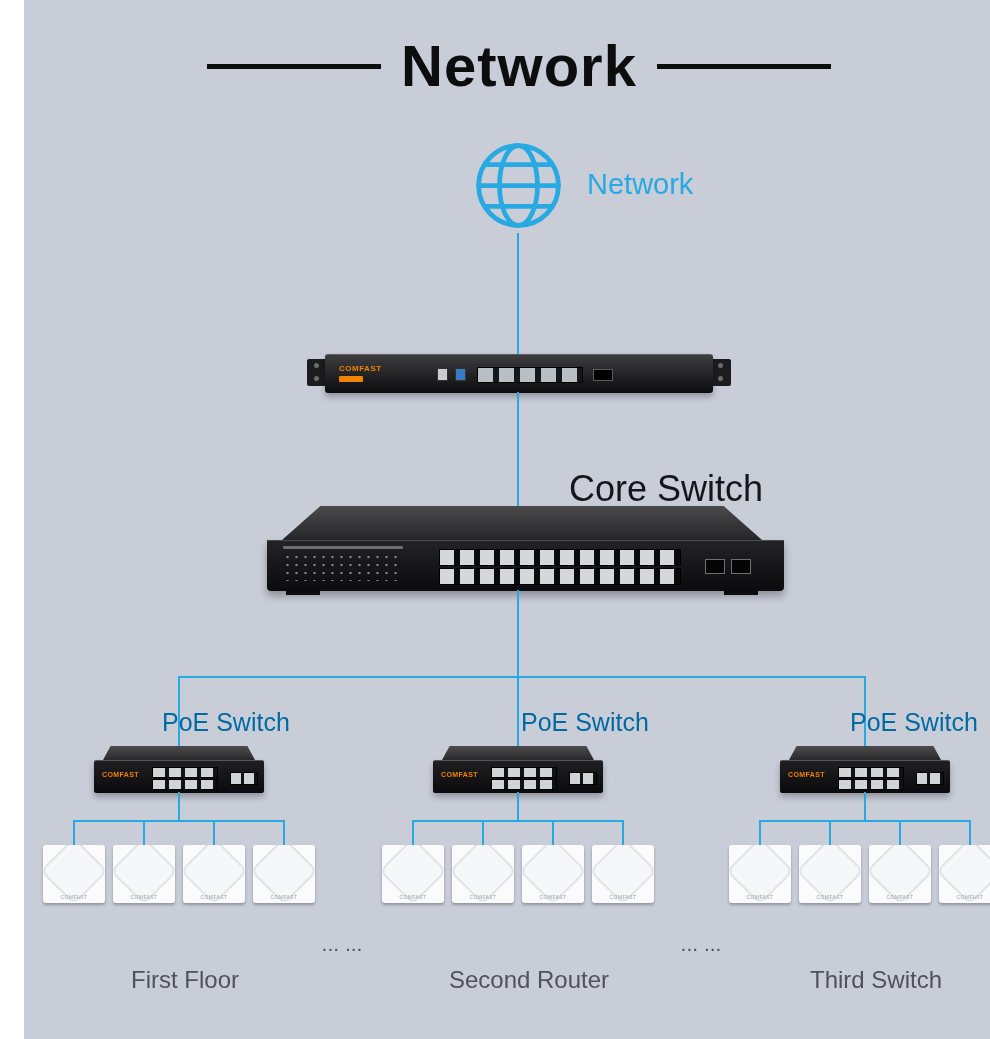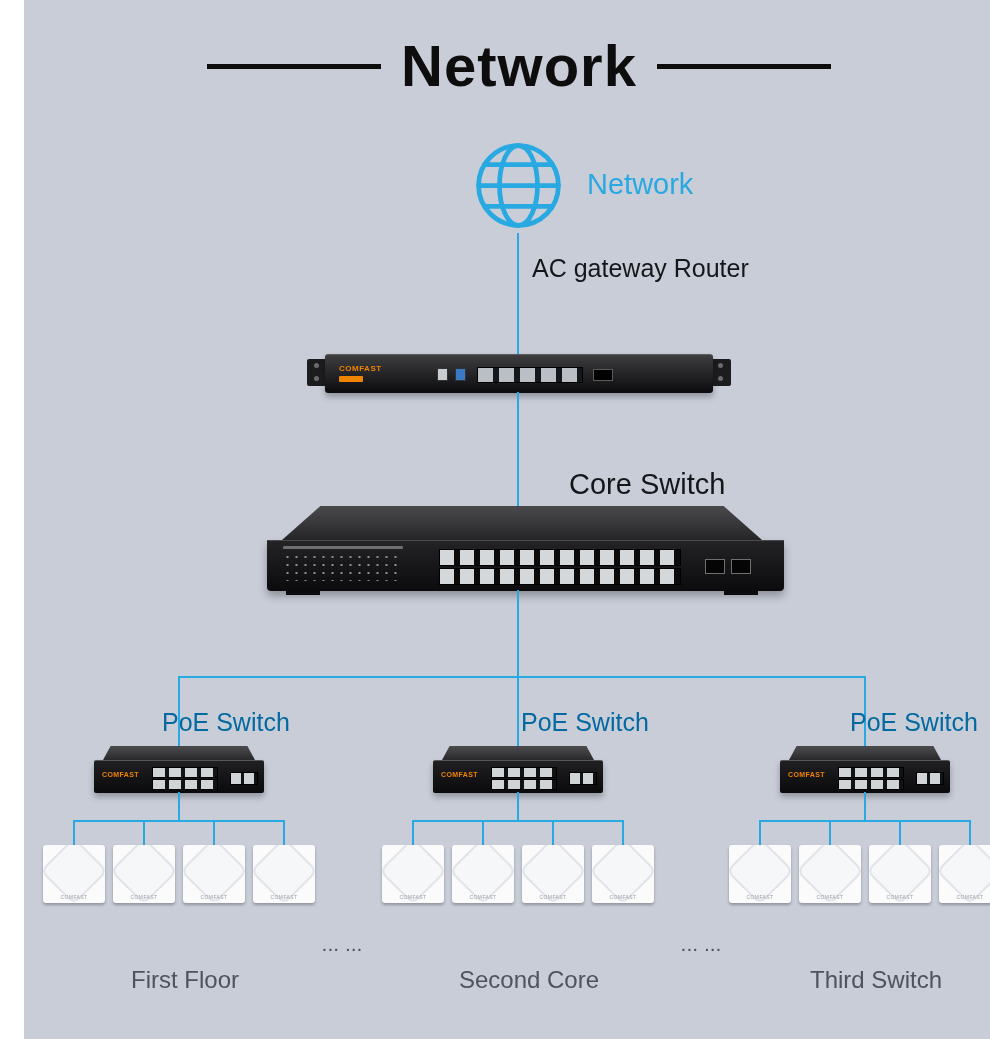--- a/index.html
+++ b/index.html
@@ -10,21 +10,21 @@
     margin-left:24px;
   }
   
   .title-row{position:absolute;top:30px;left:0;width:100%;height:72px;
     display:flex;align-items:center;justify-content:center;gap:20px;}
   .title-line{width:174px;height:5px;background:#0d0d0d;}
   .title-text{font-size:58px;font-weight:800;color:#0d0d0d;letter-spacing:1px;line-height:1;}
   
   .cloud-label{position:absolute;left:563px;top:168px;font-size:29px;color:#29a9e1;}
   .router-label{position:absolute;left:508px;top:254px;font-size:25px;color:#15161a;}
-  .core-label{position:absolute;left:545px;top:468px;font-size:29px;color:#15161a;}
+  .core-label{position:absolute;left:545px;top:468px;font-size:36px;color:#15161a;}
   .poe-label{position:absolute;font-size:25px;color:#0369a1;white-space:nowrap;}
   .floor-label{position:absolute;top:966px;transform:translateX(-50%);font-size:24px;color:#50525c;white-space:nowrap;}
   .ellipsis-label{position:absolute;top:932px;transform:translateX(-50%);font-size:21px;color:#50525c;white-space:nowrap;}
   
   .vline{position:absolute;width:2px;background:#29a9e1;}
   .hline{position:absolute;height:2px;background:#29a9e1;}
   
   .globe{position:absolute;left:447px;top:138px;width:95px;height:95px;}
   
   .router-ear{position:absolute;top:359px;width:20px;height:27px;background:#1c1c1e;border-radius:2px;}
@@ -89,21 +89,20 @@
       <circle cx="50" cy="50" r="42"></circle>
       <ellipse cx="50" cy="50" rx="20" ry="42"></ellipse>
       <line x1="8" y1="50" x2="92" y2="50"></line>
       <line x1="16" y1="28" x2="84" y2="28"></line>
       <line x1="16" y1="72" x2="84" y2="72"></line>
     </svg>
   </div>
   <div class="cloud-label">Network</div>
 
   <div class="vline" style="left:493px;top:233px;height:121px;"></div>
-  <div class="router-label">AC gateway Router</div>
 
   <div class="router-ear" style="left:283px;">
     <div class="screw" style="top:4px;"></div>
     <div class="screw" style="top:17px;"></div>
   </div>
   <div class="router-ear" style="left:687px;">
     <div class="screw" style="top:4px;"></div>
     <div class="screw" style="top:17px;"></div>
   </div>
   <div class="router-body">
@@ -231,17 +230,17 @@
       <div class="ap-diamond"></div>
       <div class="ap-brand">COMFAST</div>
     </div>
   <div class="ap" style="left:915px;">
       <div class="ap-diamond"></div>
       <div class="ap-brand">COMFAST</div>
     </div>
 
   <div class="floor-label" style="left:161px;">First Floor</div>
   <div class="ellipsis-label" style="left:318px;">... ...</div>
-  <div class="floor-label" style="left:505px;">Second Core</div>
+  <div class="floor-label" style="left:505px;">Second Router</div>
   <div class="ellipsis-label" style="left:677px;">... ...</div>
   <div class="floor-label" style="left:852px;">Third Switch</div>
 
 </div>
 
 </body></html>

